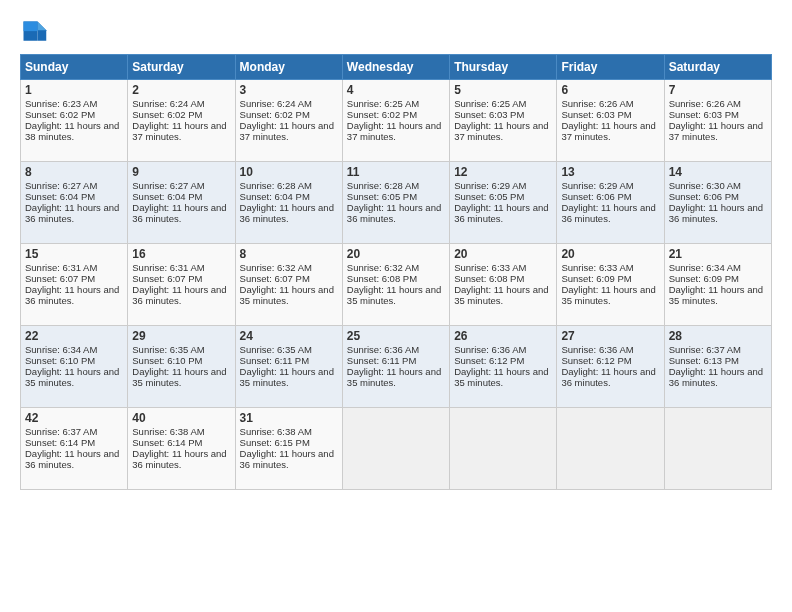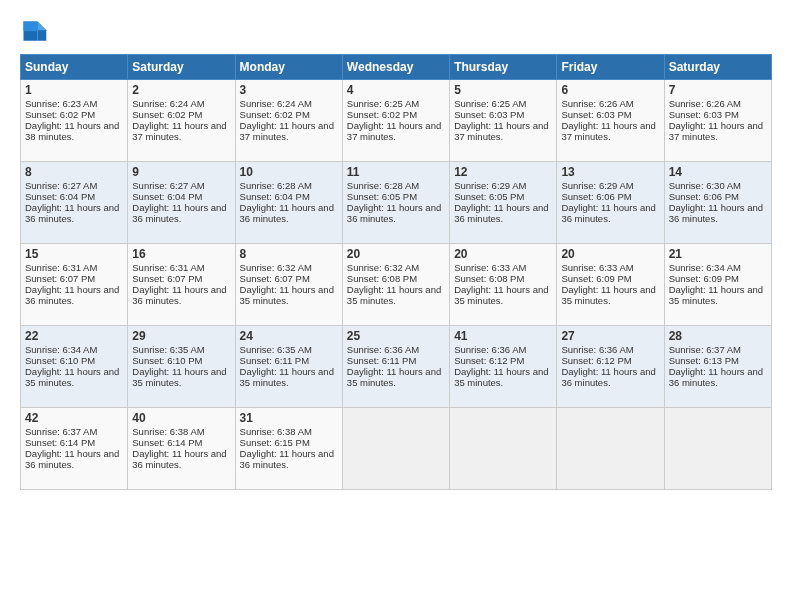--- a/index.html
+++ b/index.html
@@ -152,21 +152,21 @@
           <td><span class="day-num">20</span><span>Sunrise: 6:32 AM</span><br><span>Sunset: 6:08 PM</span><br><span>Daylight: 11 hours and 35 minutes.</span></td>
           <td><span class="day-num">20</span><span>Sunrise: 6:33 AM</span><br><span>Sunset: 6:08 PM</span><br><span>Daylight: 11 hours and 35 minutes.</span></td>
           <td><span class="day-num">20</span><span>Sunrise: 6:33 AM</span><br><span>Sunset: 6:09 PM</span><br><span>Daylight: 11 hours and 35 minutes.</span></td>
           <td><span class="day-num">21</span><span>Sunrise: 6:34 AM</span><br><span>Sunset: 6:09 PM</span><br><span>Daylight: 11 hours and 35 minutes.</span></td>
         </tr>
         <tr>
           <td><span class="day-num">22</span><span>Sunrise: 6:34 AM</span><br><span>Sunset: 6:10 PM</span><br><span>Daylight: 11 hours and 35 minutes.</span></td>
           <td><span class="day-num">29</span><span>Sunrise: 6:35 AM</span><br><span>Sunset: 6:10 PM</span><br><span>Daylight: 11 hours and 35 minutes.</span></td>
           <td><span class="day-num">24</span><span>Sunrise: 6:35 AM</span><br><span>Sunset: 6:11 PM</span><br><span>Daylight: 11 hours and 35 minutes.</span></td>
           <td><span class="day-num">25</span><span>Sunrise: 6:36 AM</span><br><span>Sunset: 6:11 PM</span><br><span>Daylight: 11 hours and 35 minutes.</span></td>
-          <td><span class="day-num">41</span><span>Sunrise: 6:36 AM</span><br><span>Sunset: 6:12 PM</span><br><span>Daylight: 11 hours and 35 minutes.</span></td>
+          <td><span class="day-num">26</span><span>Sunrise: 6:36 AM</span><br><span>Sunset: 6:12 PM</span><br><span>Daylight: 11 hours and 35 minutes.</span></td>
           <td><span class="day-num">27</span><span>Sunrise: 6:36 AM</span><br><span>Sunset: 6:12 PM</span><br><span>Daylight: 11 hours and 36 minutes.</span></td>
           <td><span class="day-num">28</span><span>Sunrise: 6:37 AM</span><br><span>Sunset: 6:13 PM</span><br><span>Daylight: 11 hours and 36 minutes.</span></td>
         </tr>
         <tr>
           <td><span class="day-num">42</span><span>Sunrise: 6:37 AM</span><br><span>Sunset: 6:14 PM</span><br><span>Daylight: 11 hours and 36 minutes.</span></td>
           <td><span class="day-num">40</span><span>Sunrise: 6:38 AM</span><br><span>Sunset: 6:14 PM</span><br><span>Daylight: 11 hours and 36 minutes.</span></td>
           <td><span class="day-num">31</span><span>Sunrise: 6:38 AM</span><br><span>Sunset: 6:15 PM</span><br><span>Daylight: 11 hours and 36 minutes.</span></td>
           <td class="empty-cell"></td>
           <td class="empty-cell"></td>
           <td class="empty-cell"></td>

